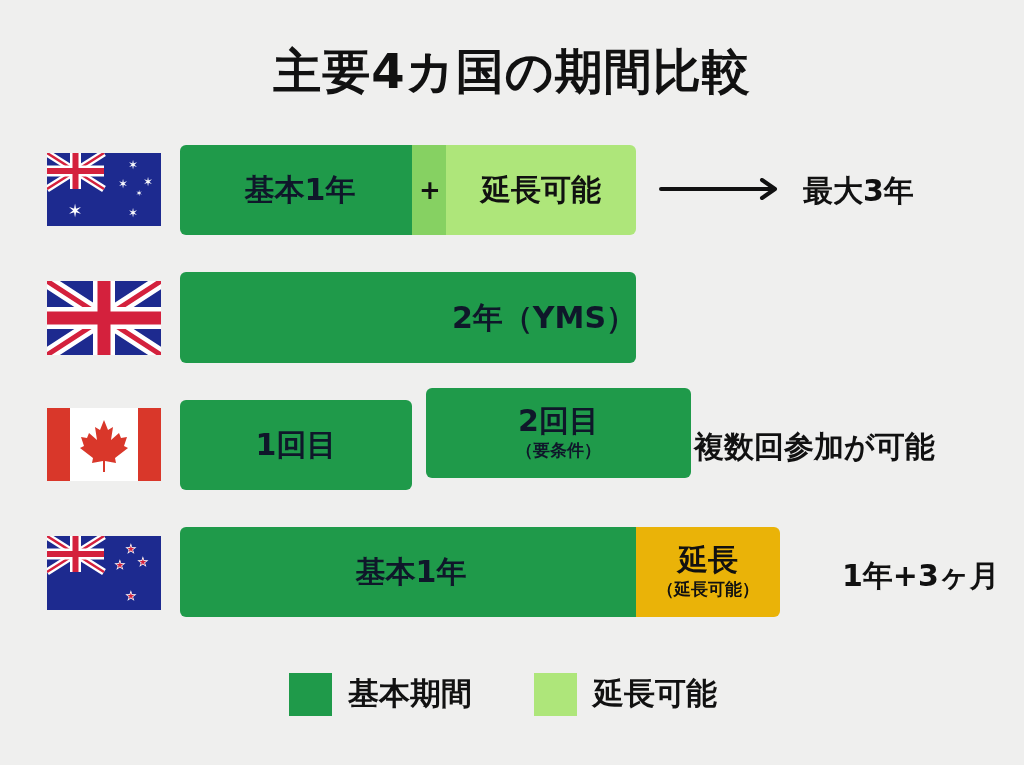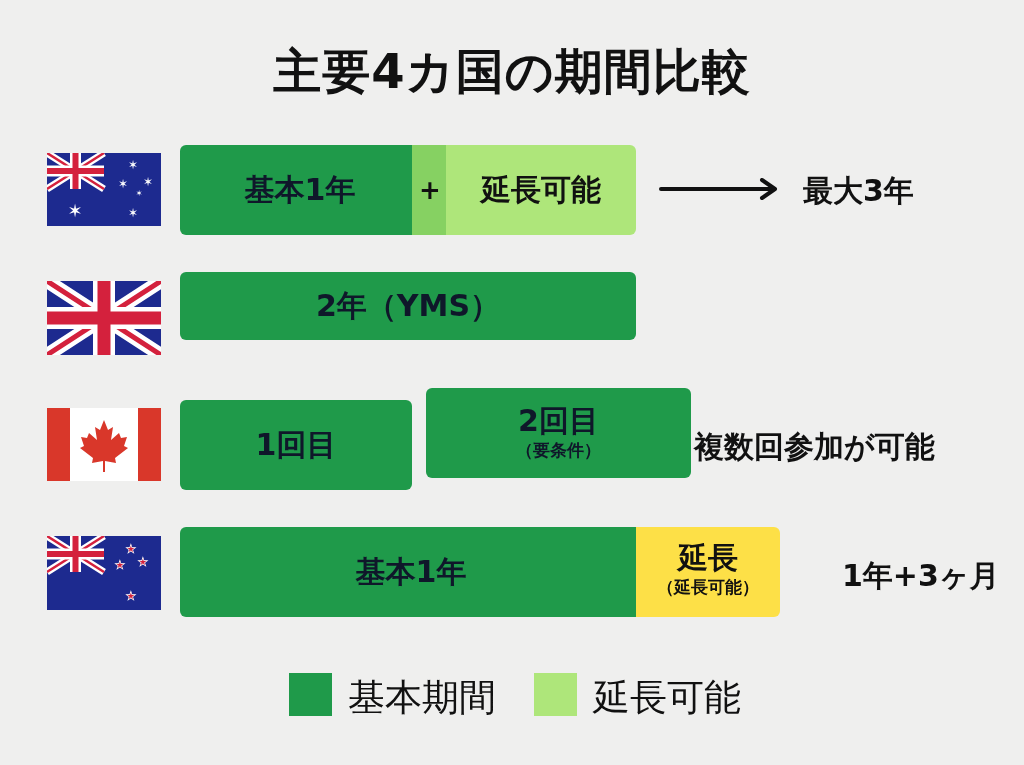--- a/index.html
+++ b/index.html
@@ -14,26 +14,26 @@
   }
   .flag { position:absolute; width:114px; overflow:hidden; }
   .flag svg { display:block; width:100%; height:100%; }
   .bar {
     position:absolute; display:flex; align-items:center; justify-content:center;
     flex-direction:column; border-radius:6px; font-weight:bold; color:#0f172a;
     box-sizing:border-box; text-align:center;
   }
   .g { background:#1f9a4a; }
   .lg { background:#aee67a; color:#111; }
-  .or { background:#fde047; color:#111;font-family:Liberation Mono, monospace; }
+  .or { background:#eab308; color:#111; }
   .big { font-size:30px; line-height:34px; }
   .small { font-size:17px; line-height:24px;text-align:right; }
   .side { position:absolute; font-size:30px; font-weight:bold; white-space:nowrap; }
   .legend-sw { position:absolute; width:43px; height:43px; }
-  .legend-lab { position:absolute; font-size:37px; font-weight:normal; }
+  .legend-lab { position:absolute; font-size:31px; font-weight:bold; }
 </style>
 </head>
 <body>
 
 <div class="title">主要4カ国の期間比較</div>
 
 <div class="flag" style="left:47px;top:153px;height:73px;">
   <svg viewBox="0 0 114 73" preserveAspectRatio="none">
     <rect width="114" height="73" fill="#1d2a8f"></rect>
     <g>
@@ -70,21 +70,21 @@
 
 <div class="flag" style="left:47px;top:281px;height:74px;">
   <svg viewBox="0 0 114 74" preserveAspectRatio="none">
     <rect width="114" height="74" fill="#1d2a8f"></rect>
     <path d="M0,0 L114,74 M114,0 L0,74" stroke="#fff" stroke-width="14"></path>
     <path d="M0,0 L114,74 M114,0 L0,74" stroke="#d4213d" stroke-width="5"></path>
     <path d="M57,0 V74 M0,37 H114" stroke="#fff" stroke-width="22"></path>
     <path d="M57,0 V74 M0,37 H114" stroke="#d4213d" stroke-width="13"></path>
   </svg>
 </div>
-<div class="bar g big" style="left:180px;top:272px;width:456px;height:68px;">
+<div class="bar g big" style="left:180px;top:272px;width:456px;height:91px;align-items:flex-end;">
   <span>2年（YMS）</span>
 </div>
 
 <div class="flag" style="left:47px;top:408px;height:73px;">
   <svg viewBox="0 0 114 73" preserveAspectRatio="none">
     <rect width="114" height="73" fill="#fff"></rect>
     <rect width="23" height="73" fill="#d9372a"></rect>
     <rect x="91" width="23" height="73" fill="#d9372a"></rect>
     <path d="M57,12 L61,22 L66,19 L64,32 L72,25 L74,30 L80,29 L77,38 L81,40 L68,50 L69,55 L58,53 L58,64 L56,64 L56,53 L45,55 L46,50 L33,40 L37,38 L34,29 L40,30 L42,25 L50,32 L48,19 L53,22 Z" fill="#d9372a"></path>
   </svg>

